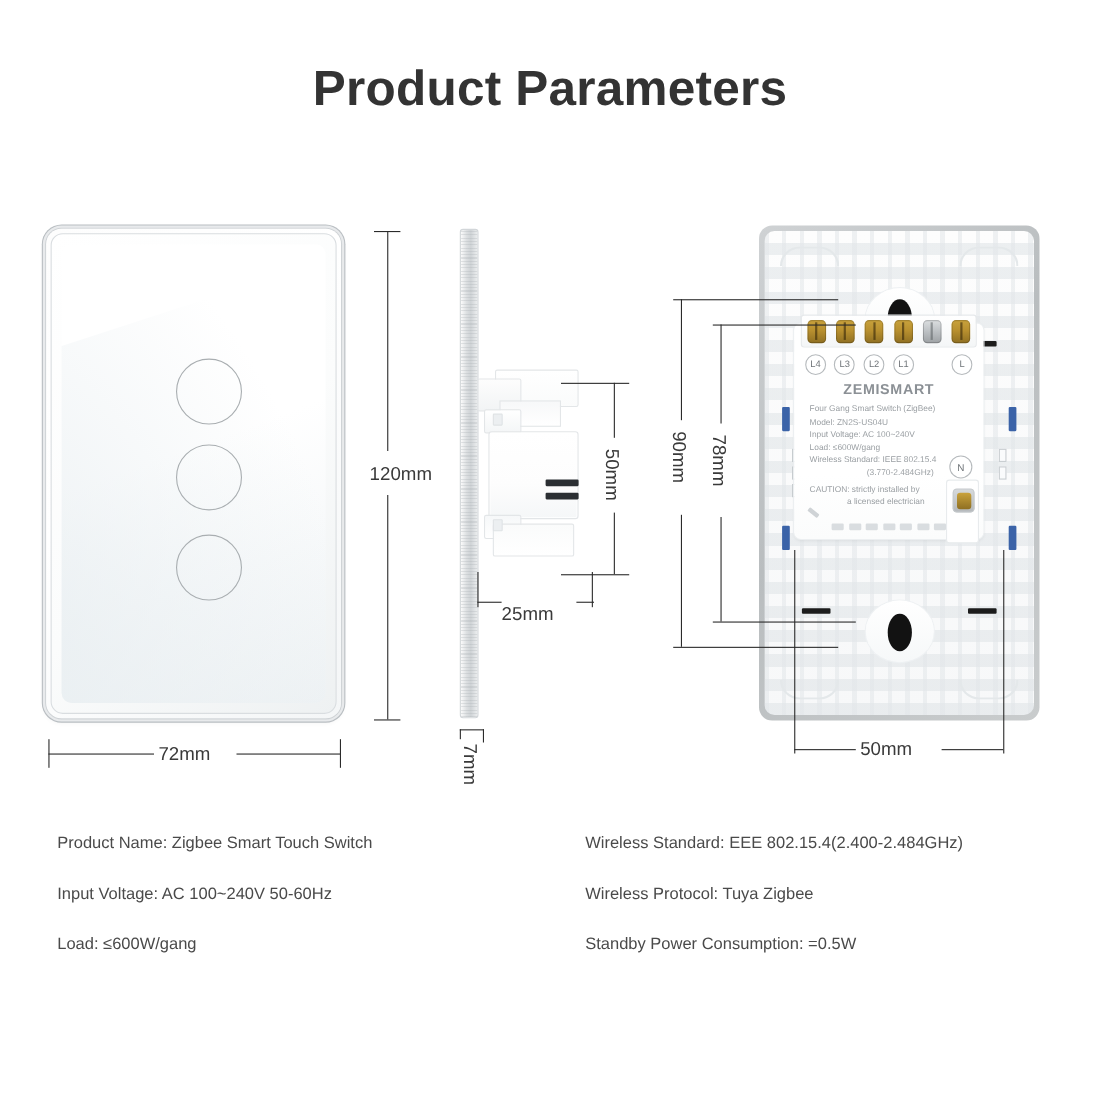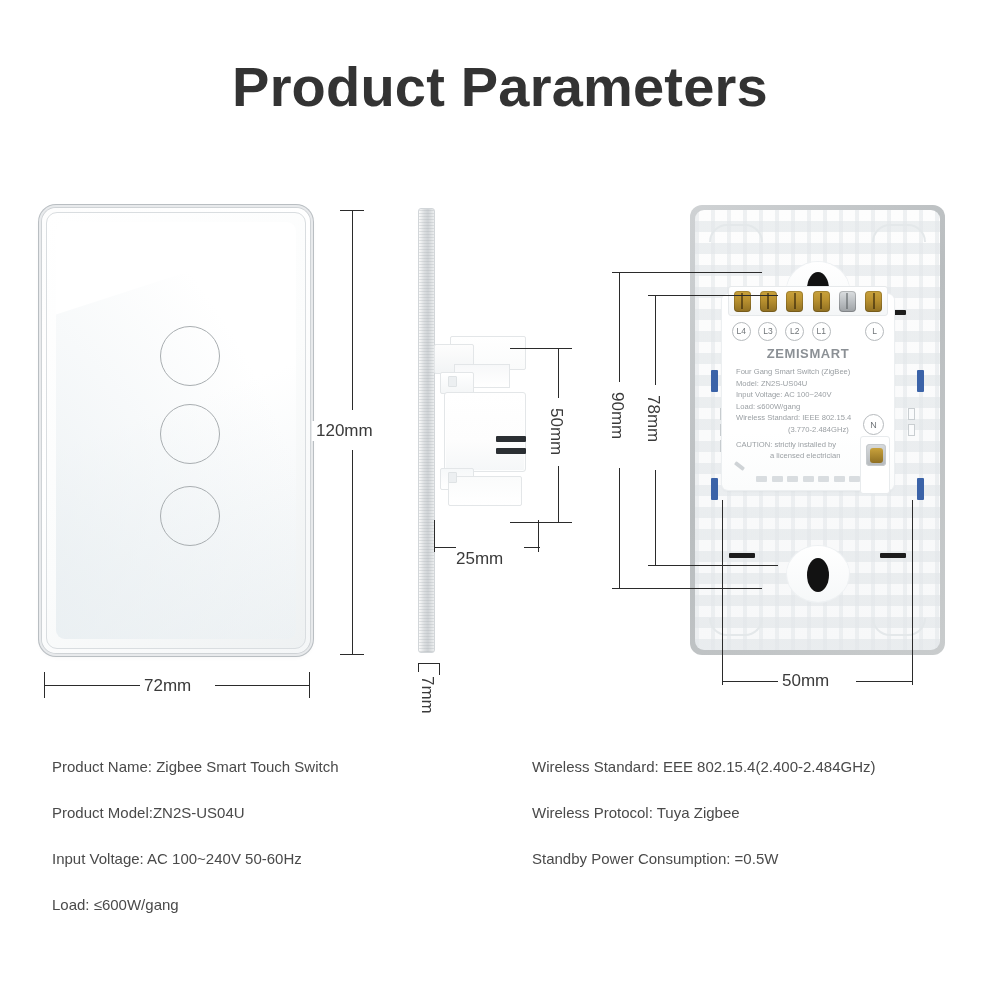--- a/index.html
+++ b/index.html
@@ -8,21 +8,21 @@
     background: #ffffff;
     font-family: "Liberation Sans", sans-serif;
     overflow: hidden;
   }
   #page { position: relative; width: 1000px; height: 1000px; background: #fff; }
 
   
   .title {
     position: absolute; top: 54px; left: 0; width: 1000px;
     text-align: center;
-    font-size: 56px; font-weight: bold; letter-spacing: .2px;
+    font-size: 45px; font-weight: bold; letter-spacing: .2px;
     color: #333333;
   }
 
   
   .dline { position: absolute; background: #2b2b2b; }
   .dline.h { height: 1px; }
   .dline.v { width: 1px; }
   .dlabel {
     position: absolute; color: #3a3a3a; font-size: 17px;
     font-family: "Liberation Sans", sans-serif; white-space: nowrap;
@@ -255,21 +255,21 @@
       </div>
       <div class="touch-btn b1"></div>
       <div class="touch-btn b2"></div>
       <div class="touch-btn b3"></div>
     </div>
   </div>
 
   <div>
     <div class="dline h" style="left:340px; top:210px; width:24px;"></div>
     <div class="dline v" style="left:352px; top:210px; height:200px;"></div>
-    <div class="dlabel" style="left:312px; top:421px;">120mm</div>
+    <div class="dlabel" style="left:332px; top:421px;">120mm</div>
     <div class="dline v" style="left:352px; top:450px; height:204px;"></div>
     <div class="dline h" style="left:340px; top:654px; width:24px;"></div>
   </div>
 
   <div>
     <div class="dline v" style="left:44px; top:672px; height:26px;"></div>
     <div class="dline h" style="left:44px; top:685px; width:100px;"></div>
     <div class="dlabel" style="left:140px; top:676px;">72mm</div>
     <div class="dline h" style="left:215px; top:685px; width:95px;"></div>
     <div class="dline v" style="left:309px; top:672px; height:26px;"></div>
@@ -420,21 +420,20 @@
     <div class="dline v" style="left:722px; top:500px; height:185px;"></div>
     <div class="dline v" style="left:912px; top:500px; height:185px;"></div>
     <div class="dline h" style="left:722px; top:681px; width:60px;"></div>
     <div class="dlabel" style="left:778px; top:671px;">50mm</div>
     <div class="dline h" style="left:856px; top:681px; width:56px;"></div>
   </div>
 
   <div class="specs">
     <div class="spec-col left">
       <div class="spec-item">Product Name: Zigbee Smart Touch Switch</div>
-      <div class="spec-item">Product Model:ZN2S-US04U</div>
       <div class="spec-item">Input Voltage: AC 100~240V 50-60Hz</div>
       <div class="spec-item">Load: ≤600W/gang</div>
     </div>
     <div class="spec-col right">
       <div class="spec-item">Wireless Standard: EEE 802.15.4(2.400-2.484GHz)</div>
       <div class="spec-item">Wireless Protocol: Tuya Zigbee</div>
       <div class="spec-item">Standby Power Consumption: =0.5W</div>
     </div>
   </div>
 

